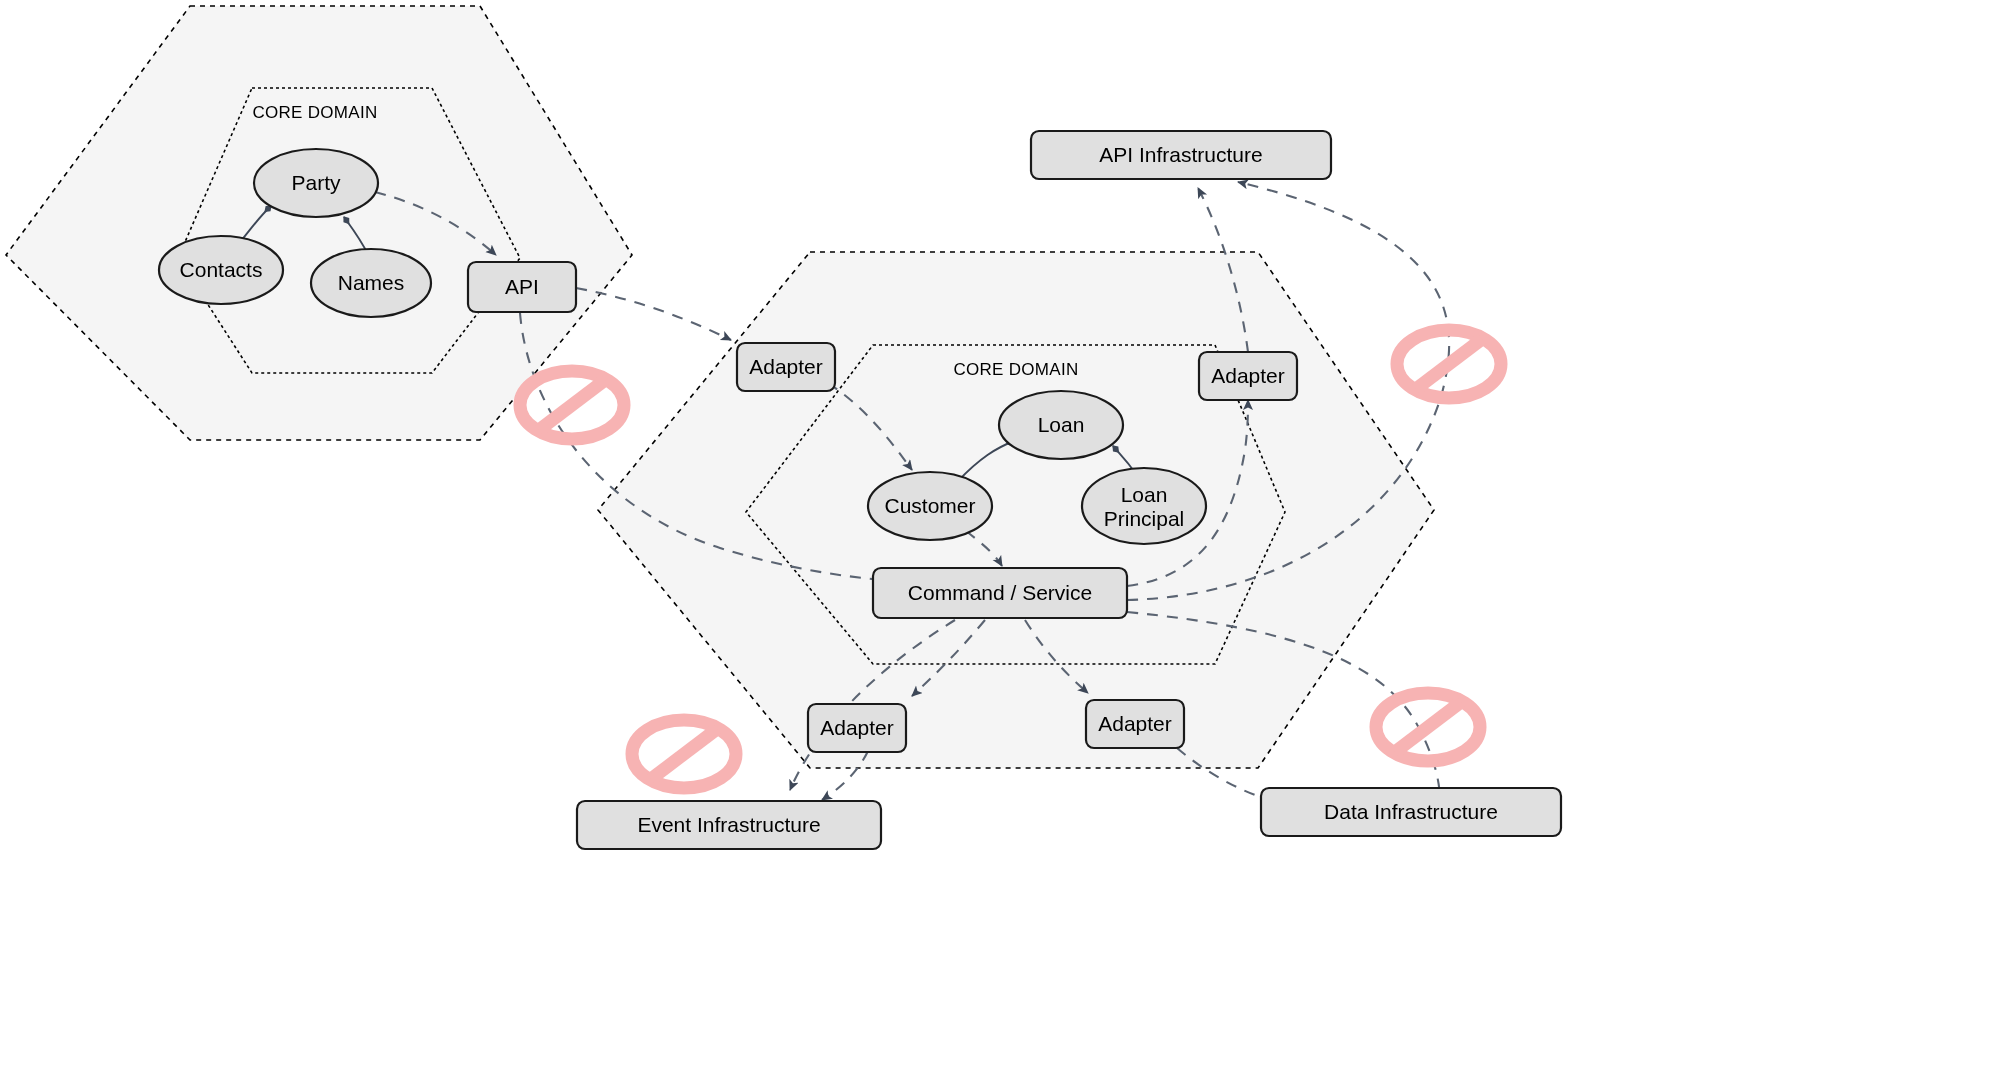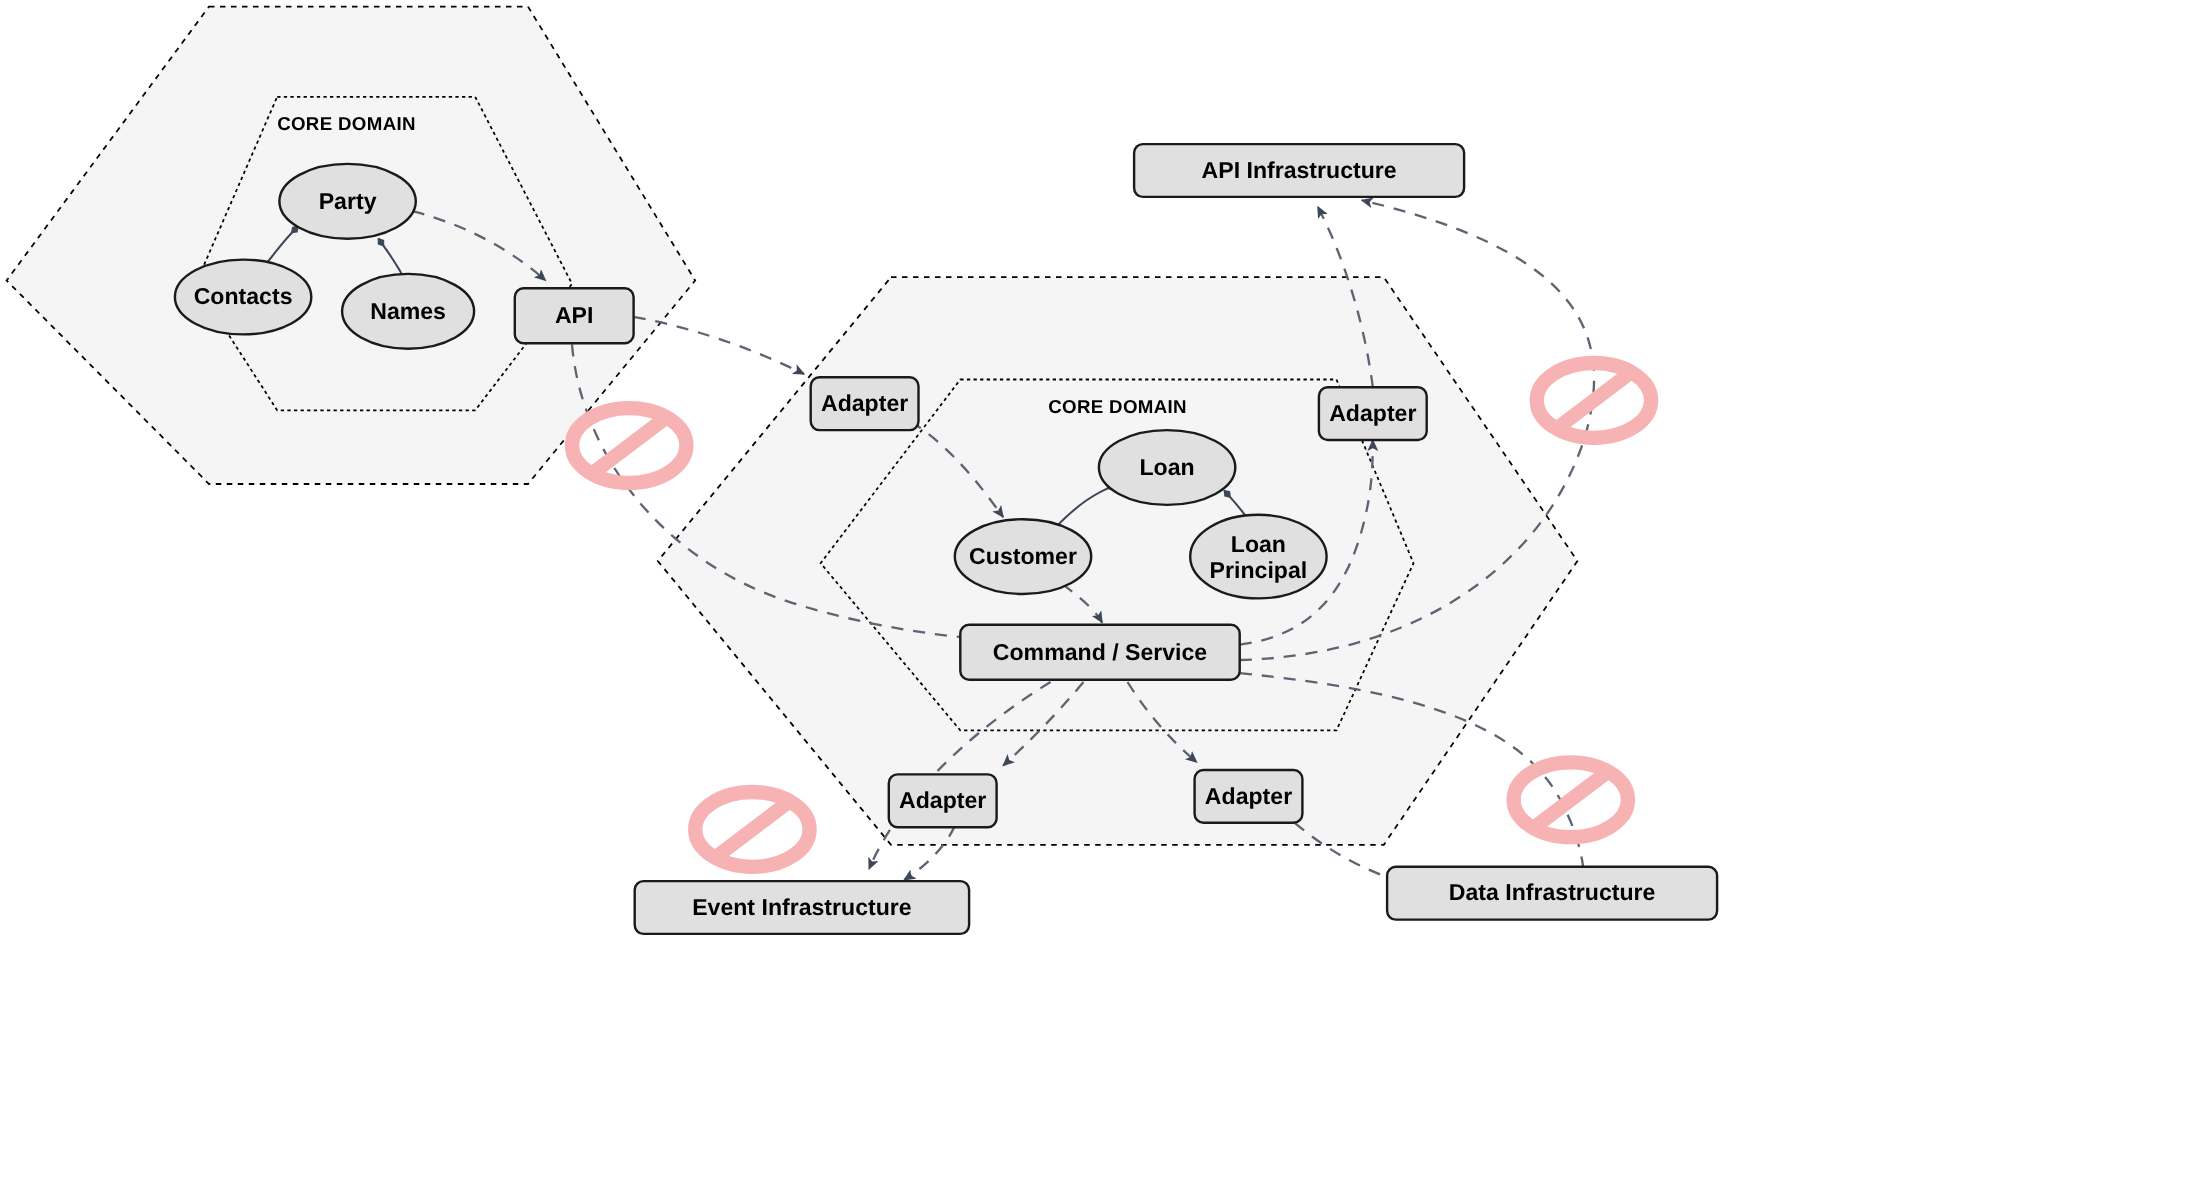--- a/index.html
+++ b/index.html
@@ -10,21 +10,20 @@
   }
   body {
     font-family: "Liberation Sans", sans-serif;
   }
   #canvas-wrap {
     position: relative;
     width: 2002px;
     height: 1087px;
     background: #ffffff;
     overflow: hidden;
-    font-weight: bold;
   }
   svg#diagram {
     position: absolute;
     top: 0;
     left: 0;
     width: 2002px;
     height: 1087px;
     display: block;
   }
   .hex-outer {

